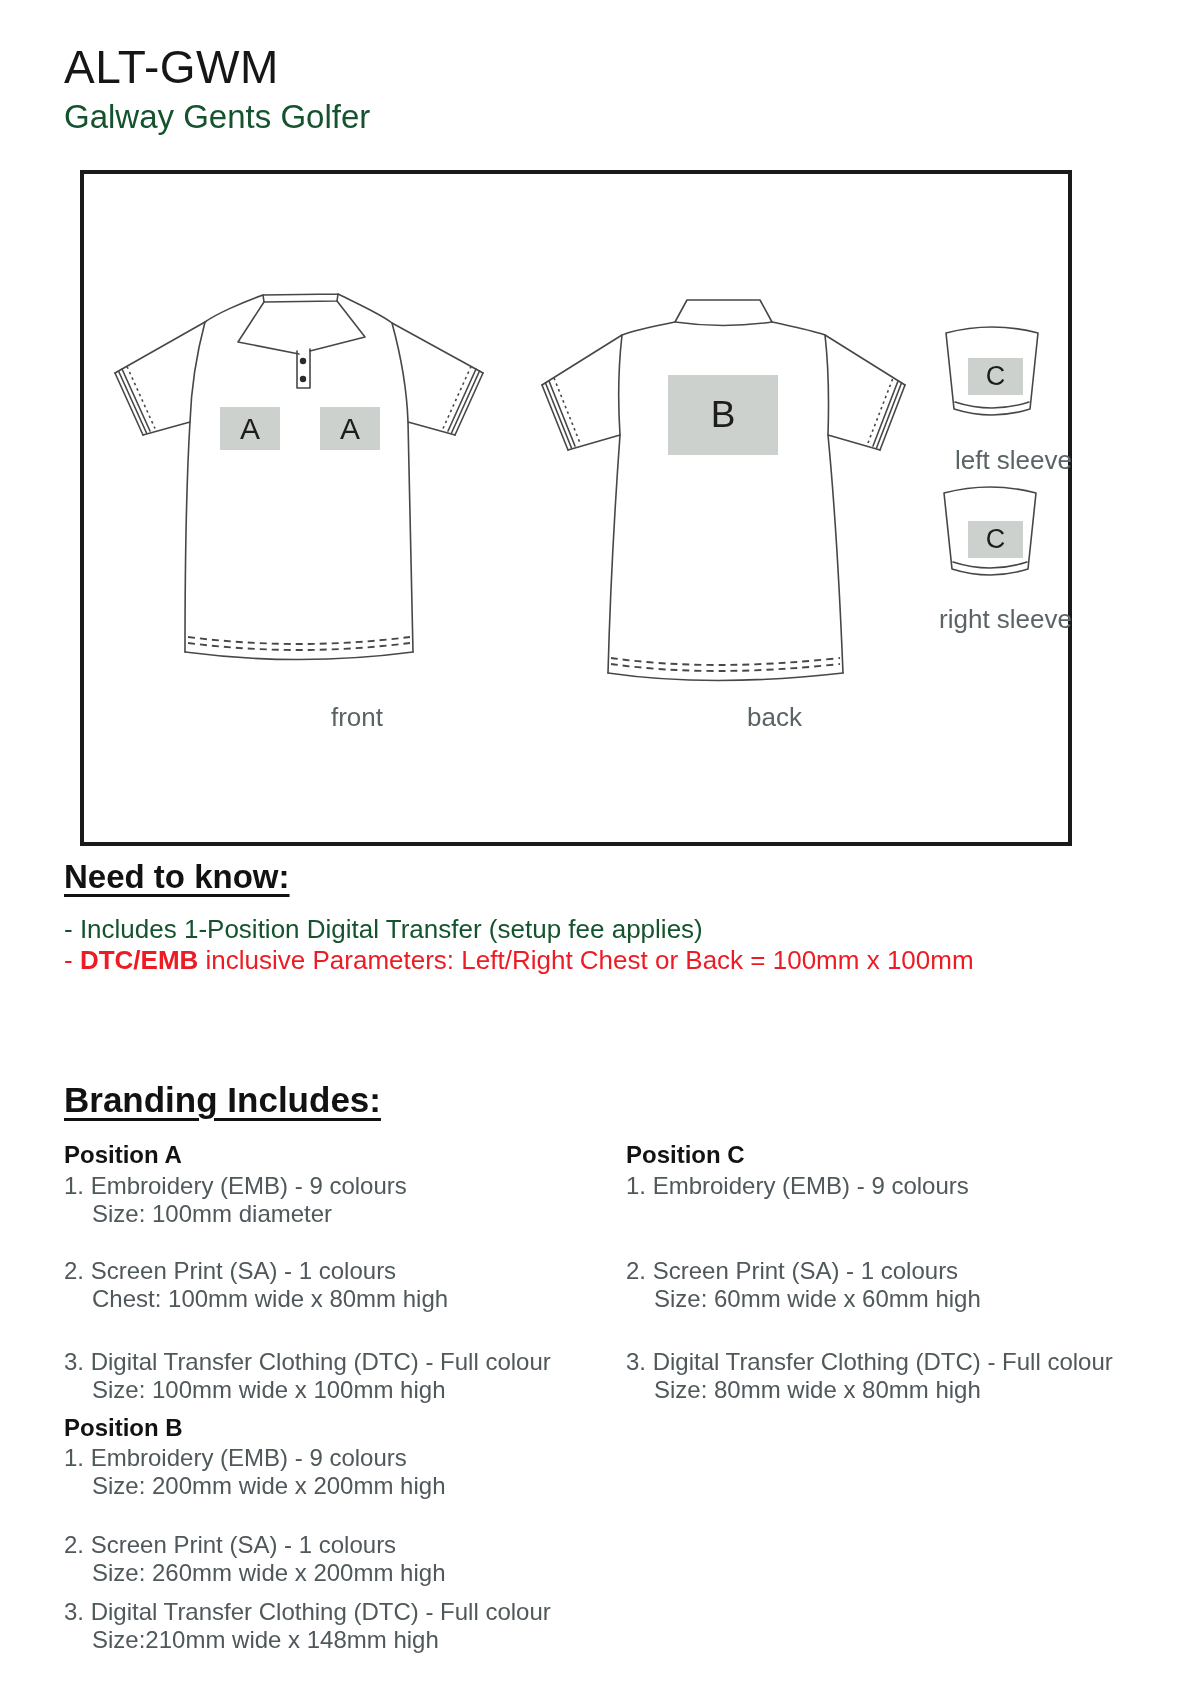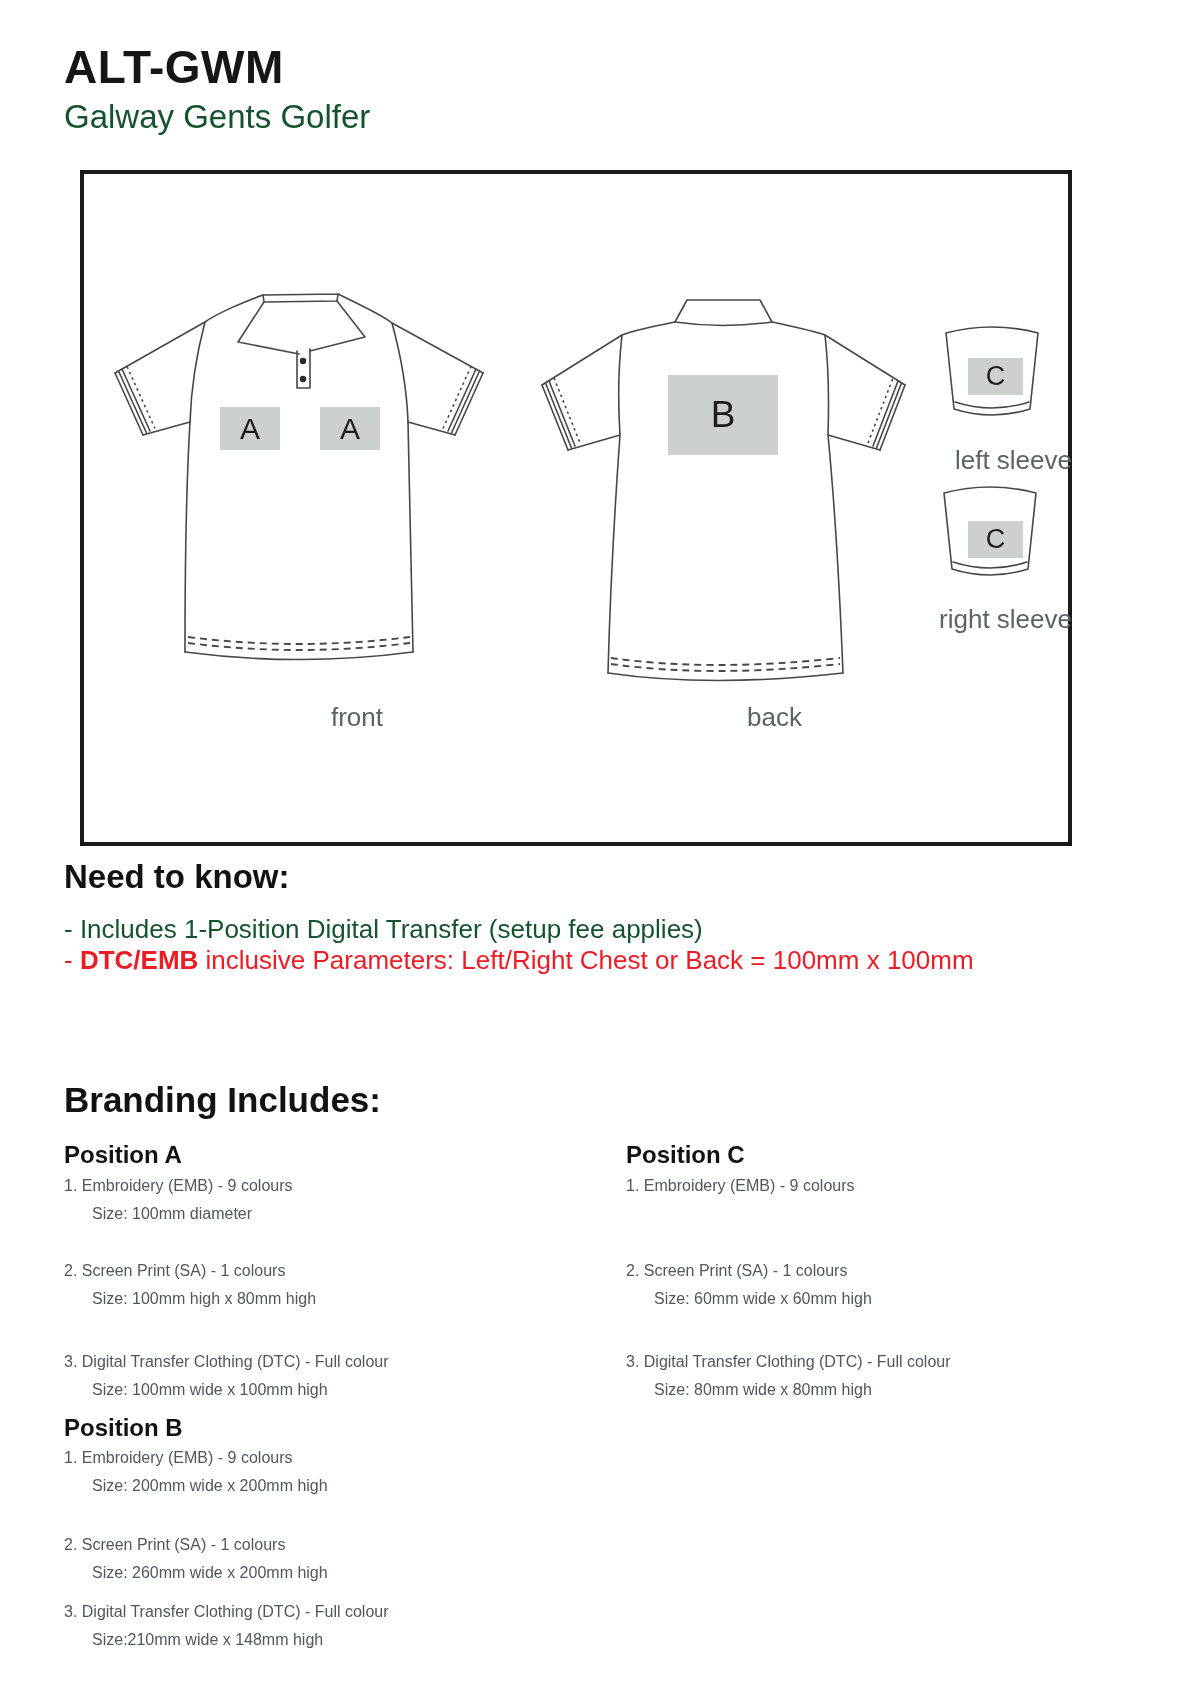--- a/index.html
+++ b/index.html
@@ -1,50 +1,50 @@
 <!DOCTYPE html>
 <html><head>
 <meta charset="utf-8">
 <style>
   * { margin:0; padding:0; box-sizing:border-box; }
   html,body { width:1191px; height:1684px; background:#ffffff; overflow:hidden;
               font-family:"Liberation Sans", sans-serif; }
   .abs { position:absolute; }
 
   
-  .title    { left:64px; top:40px;  font-size:46px; font-weight:bold; color:#161616; letter-spacing:.5px; }
+  .title    { left:64px; top:40px;  font-size:46px; font-weight:normal; color:#161616; letter-spacing:.5px; }
   .subtitle { left:64px; top:98px;  font-size:33px; font-weight:400;  color:#14532d; }
 
   
   .canvas { left:80px; top:170px; width:992px; height:676px; border:4px solid #1a1a1a; background:#fff; position:absolute; }
   .canvas svg { position:absolute; overflow:visible; }
   .shape { stroke:#474747; stroke-width:1.6; fill:none; stroke-linejoin:round; stroke-linecap:round; }
   .stitch { stroke:#474747; stroke-width:1.9; fill:none; stroke-dasharray:7 5; }
   .stitch2 { stroke:#474747; stroke-width:1.6; fill:none; stroke-dasharray:2.5 3.5; }
   .btn { fill:#2b2b2b; stroke:none; }
 
   .marker { position:absolute; background:#ccd1cd; display:flex; align-items:center; justify-content:center;
             color:#1d1d1d; font-weight:500; }
   .m-a { width:60px; height:43px; font-size:30px; }
   .m-b { width:110px; height:80px; font-size:37px; }
   .m-c { width:55px; height:37px; font-size:27px; }
 
   .view-label { position:absolute; width:160px; text-align:right; font-size:26px; color:#5a6366; }
 
   
-  .sec-heading { font-weight:bold; color:#121212; text-decoration-thickness:3px; text-underline-offset:6px; }
+  .sec-heading { font-weight:bold; color:#121212; text-decoration:underline; text-decoration-thickness:3px; text-underline-offset:6px; }
   .need-heading { left:64px; top:858px; font-size:33px; }
   .need-line1 { left:64px; top:914px; font-size:26px; color:#14532d; }
   .need-line2 { left:64px; top:945px; font-size:26px; font-weight:400; }
   .need-line2 b { font-weight:bold; }
 
   
   .brand-heading { left:64px; top:1080px; font-size:35px; }
   .pos-title { position:absolute; font-size:24px; font-weight:bold; color:#121212; line-height:28px; }
-  .opt { position:absolute; font-size:16px; color:#4f585b; line-height:28px; }
+  .opt { position:absolute; font-size:24px; color:#4f585b; line-height:28px; }
   .opt .l2 { padding-left:28px; }
   .col-l { left:64px; }
   .col-r { left:626px; }
 </style>
 </head>
 <body>
 
 <div class="abs title">ALT-GWM</div>
 <div class="abs subtitle">Galway Gents Golfer</div>
 
@@ -134,21 +134,21 @@
 
 <div class="abs sec-heading brand-heading">Branding Includes:</div>
 
 <div class="pos-title col-l" style="top:1141px;text-align:right;">Position A</div>
 <div class="opt col-l" style="top:1172px;">
   <div class="l1">1. Embroidery (EMB) - 9 colours</div>
   <div class="l2">Size: 100mm diameter</div>
 </div>
 <div class="opt col-l" style="top:1257px;">
   <div class="l1">2. Screen Print (SA) - 1 colours</div>
-  <div class="l2">Size: 100mm high x 80mm high</div>
+  <div class="l2">Chest: 100mm wide x 80mm high</div>
 </div>
 <div class="opt col-l" style="top:1348px;">
   <div class="l1">3. Digital Transfer Clothing (DTC) - Full colour</div>
   <div class="l2">Size: 100mm wide x 100mm high</div>
 </div>
 
 <div class="pos-title col-l" style="top:1414px;">Position B</div>
 <div class="opt col-l" style="top:1444px;">
   <div class="l1">1. Embroidery (EMB) - 9 colours</div>
   <div class="l2">Size: 200mm wide x 200mm high</div>

